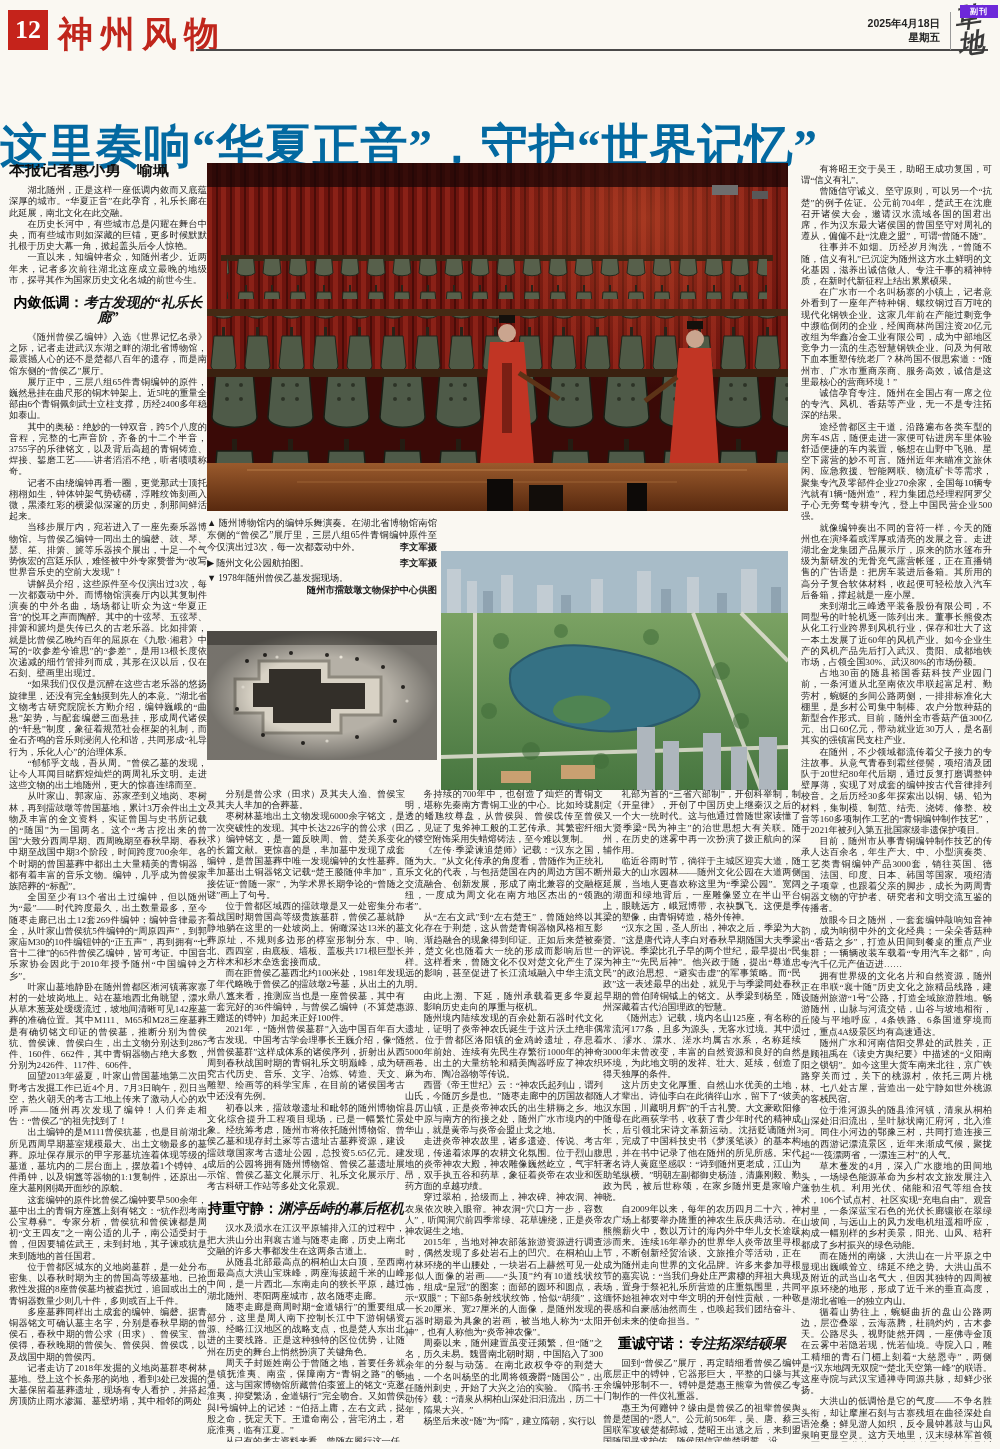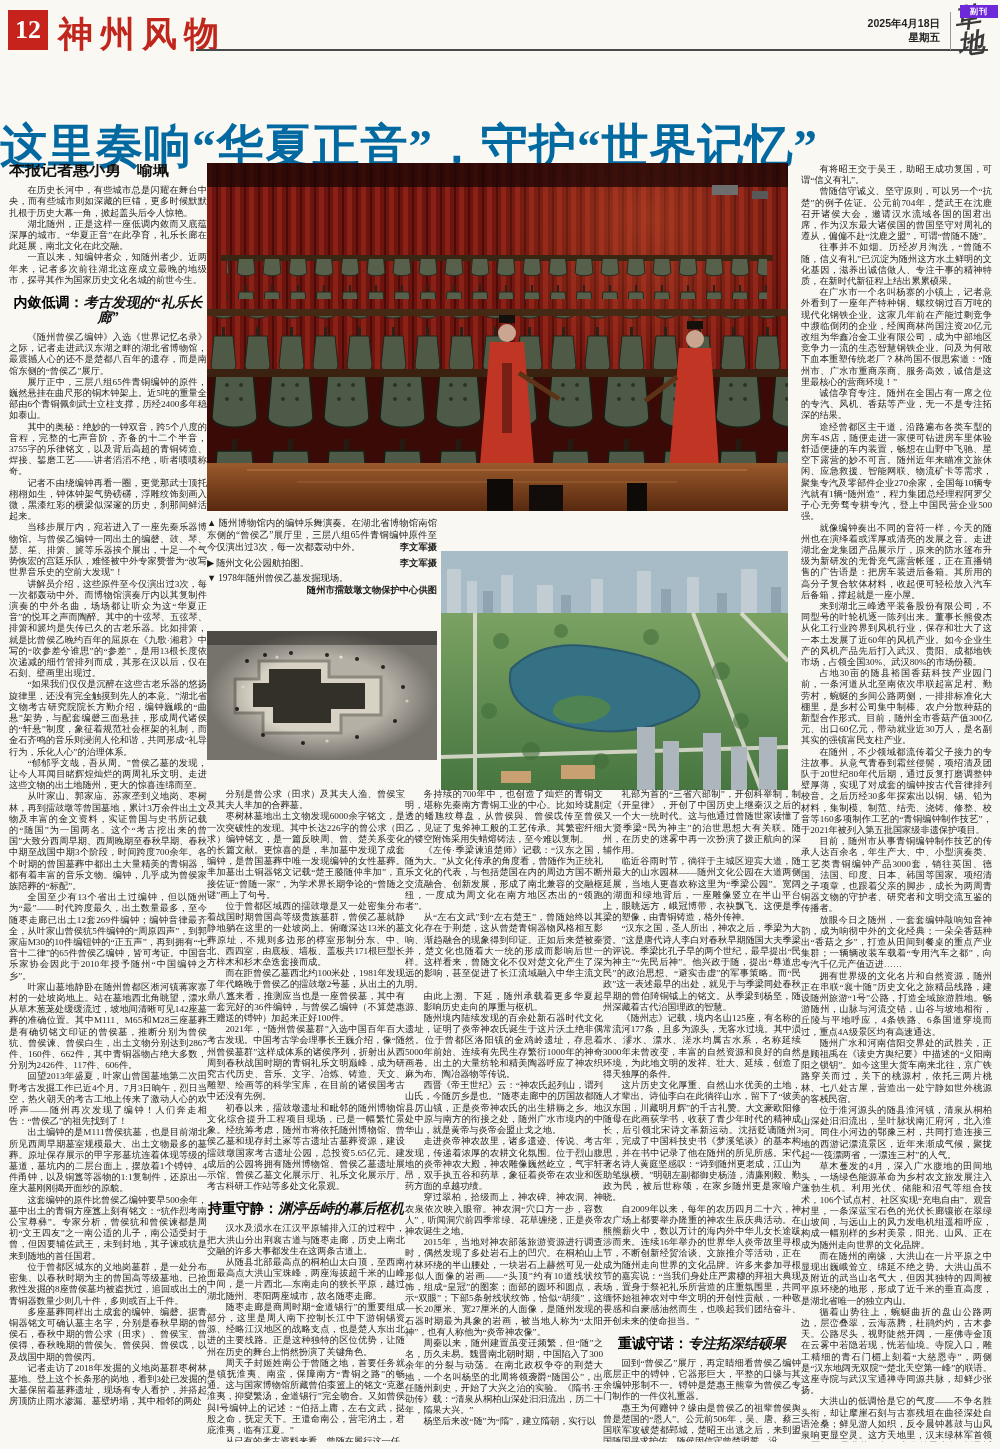--- a/index.html
+++ b/index.html
@@ -240,22 +240,22 @@
       <g fill="#c9a071">
         <rect x="120" y="214" width="34" height="14"></rect>
           <rect x="60" y="220" width="30" height="12"></rect>
       </g>
     </svg>
   </div>
 
   <div class="col" id="col1">
     <p class="byline">本报记者惠小勇　喻珮</p>
     <div>
+        <p class="para">湖北随州，正是这样一座低调内敛而又底蕴深厚的城市。“华夏正音”在此孕育，礼乐长廊在此延展，南北文化在此交融。</p>
         <p class="para">在历史长河中，有些城市总是闪耀在舞台中央，而有些城市则如深藏的巨锚，更多时候默默扎根于历史大幕一角，掀起盖头后令人惊艳。</p>
-        <p class="para">湖北随州，正是这样一座低调内敛而又底蕴深厚的城市。“华夏正音”在此孕育，礼乐长廊在此延展，南北文化在此交融。</p>
         <p class="para">一直以来，知编钟者众，知随州者少。近两年来，记者多次前往湖北这座成立最晚的地级市，探寻其作为国家历史文化名城的前世今生。</p>
         <h3 class="subhead"><b>内敛低调：</b><span>考古发现的“礼乐长廊”</span></h3>
         <p class="para">《随州曾侯乙编钟》入选《世界记忆名录》之际，记者走进武汉东湖之畔的湖北省博物馆，最震撼人心的还不是楚都八百年的遗存，而是南馆东侧的“曾侯乙”展厅。</p>
         <p class="para">展厅正中，三层八组65件青铜编钟的原件，巍然悬挂在曲尺形的铜木钟架上。近5吨的重量全部由6个青铜佩剑武士立柱支撑，历经2400多年稳如泰山。</p>
         <p class="para">其中的奥秘：绝妙的一钟双音，跨5个八度的音程，完整的七声音阶，齐备的十二个半音，3755字的乐律铭文，以及背后高超的青铜铸造、焊接、錾磨工艺——讲者滔滔不绝，听者啧啧称奇。</p>
         <p class="para">记者不由绕编钟再看一圈，更觉那武士顶托栩栩如生，钟体钟架气势磅礴，浮雕纹饰刻画入微，黑漆红彩的横梁似深邃的历史，刹那间鲜活起来。</p>
         <p class="para">当移步展厅内，宛若进入了一座先秦乐器博物馆。与曾侯乙编钟一同出土的编磬、鼓、琴、瑟、笙、排箫、篪等乐器挨个展出，十足一个气势恢宏的宫廷乐队，难怪被中外专家赞誉为“改写世界音乐史的空前大发现”！</p>
         <p class="para">讲解员介绍，这些原件至今仅演出过3次，每一次都轰动中外。而博物馆演奏厅内以其复制件演奏的中外名曲，场场都让听众为这“华夏正音”的悦耳之声而陶醉。其中的十弦琴、五弦琴、排箫和篪均是失传已久的古老乐器。比如排箫，就是比曾侯乙晚约百年的屈原在《九歌·湘君》中写的“吹参差兮谁思”的“参差”，是用13根长度依次递减的细竹管排列而成，其形在汉以后，仅在石刻、壁画里出现过。</p>
         <p class="para">“如果我们仅仅是沉醉在这些古老乐器的悠扬旋律里，还没有完全触摸到先人的本意。”湖北省文物考古研究院院长方勤介绍，编钟巍峨的“曲悬”架势，与配套编磬三面悬挂，形成周代诸侯的“轩悬”制度，象征着规范社会框架的礼制，而金石齐鸣的音乐则浸润人伦和谐，共同形成“礼导行为，乐化人心”的治理体系。</p>
         <p class="para">“郁郁乎文哉，吾从周。”曾侯乙墓的发现，让今人耳闻目睹辉煌灿烂的两周礼乐文明。走进这些文物的出土地随州，更大的惊喜连绵而至。</p>
@@ -324,20 +324,20 @@
         <p class="para">途经曾都区主干道，沿路遍布各类车型的房车4S店，随便走进一家便可钻进房车里体验舒适便捷的车内装置，畅想在山野中飞驰、星空下露营的妙不可言。随州近年来瞄准文旅休闲、应急救援、智能网联、物流矿卡等需求，聚集专汽及零部件企业270余家，全国每10辆专汽就有1辆“随州造”，程力集团总经理程阿罗父子心无旁骛专耕专汽，登上中国民营企业500强。</p>
         <p class="para">就像编钟奏出不同的音符一样，今天的随州也在演绎着或浑厚或清亮的发展之音。走进湖北金龙集团产品展示厅，原来的防水篷布升级为新研发的无骨充气露营帐篷，正在直播销售的广告语是：把房车装进后备箱。其所用的高分子复合软体材料，收起便可轻松放入汽车后备箱，撑起就是一座小屋。</p>
         <p class="para">来到湖北三峰透平装备股份有限公司，不同型号的叶轮机逐一陈列出来。董事长熊俊杰从化工行业跨界到风机行业，保存和壮大了这一本土发展了近60年的风机产业。如今企业生产的风机产品先后打入武汉、贵阳、成都地铁市场，占领全国30%、武汉80%的市场份额。</p>
         <p class="para">占地30亩的随县裕国香菇科技产业园门前，一条河道从北至南依次串联起富足村、勤劳村，蜿蜒的乡间公路两侧，一排排标准化大棚里，是乡村公司集中制棒、农户分散种菇的新型合作形式。目前，随州全市香菇产值300亿元、出口60亿元，带动就业近30万人，是名副其实的强镇富民支柱产业。</p>
         <p class="para">在随州，不少领域都流传着父子接力的专注故事。从意气青春到霜丝侵鬓，项绍清及团队于20世纪80年代后期，通过反复打磨调整钟壁厚薄，实现了对成套的编钟按古代音律排列校音。之后历经30多年探索出以铜、锡、铅为材料，集制模、制范、结壳、浇铸、修整、校音等160多项制作工艺的“青铜编钟制作技艺”，于2021年被列入第五批国家级非遗保护项目。</p>
         <p class="para">目前，随州市从事青铜编钟制作技艺的传承人达百余名，年生产大、中、小型演奏类、工艺类青铜编钟产品3000套，销往英国、德国、法国、印度、日本、韩国等国家。项绍清之子项章，也跟着父亲的脚步，成长为两周青铜器文物的守护者、研究者和文明交流互鉴的传播者。</p>
         <p class="para">放眼今日之随州，一套套编钟敲响知音神韵，成为响彻中外的文化经典；一朵朵香菇种出“香菇之乡”，打造从田间到餐桌的重点产业集群；一辆辆改装车载着“专用汽车之都”，向专汽千亿元产值迈进……</p>
         <p class="para">拥有世界级的文化名片和自然资源，随州正在串联“襄十随”历史文化之旅精品线路，建设随州旅游“1号”公路，打造全域旅游胜地。畅游随州，山脉与河流交错，山谷与坡地相衔，丘陵与平地呼应，4条铁路、6条国道穿境而过，重点4A级景区均有高速通达。</p>
         <p class="para">随州广水和河南信阳交界处的武胜关，正是顾祖禹在《读史方舆纪要》中描述的“义阳南阳之锁钥”。如今这里大货车南来北往，京广铁路穿关而过，关下的桃源村，依托三两片桃林、七八处古屋，营造出一处宁静如世外桃源的客栈民宿。</p>
         <p class="para">位于淮河源头的随县淮河镇，清泉从桐柏山深处汩汩流出，呈叶脉状南汇府河，北入淮河。同住小河边的鄂豫三村，共同打造连接三地的西游记漂流景区，近年来渐成气候，聚拢起“一筏漂两省，一漂连三村”的人气。</p>
-        <p class="para">草木蔓发的4月，深入广水腹地的田间地头，一场绿色能源革命为乡村农文旅发展注入蓬勃生机。利用光伏、储能和沼气等组合技术，106个试点村、社区实现“充电自由”。观音村里，一条深蓝宝石色的光伏长廊镶嵌在翠绿山坡间，与远山上的风力发电机组遥相呼应，构成一幅别样的乡村美景，阳光、山风、正在成为随州走向世界的文化品牌。</p>
+        <p class="para">草木蔓发的4月，深入广水腹地的田间地头，一场绿色能源革命为乡村农文旅发展注入蓬勃生机。利用光伏、储能和沼气等组合技术，106个试点村、社区实现“充电自由”。观音村里，一条深蓝宝石色的光伏长廊镶嵌在翠绿山坡间，与远山上的风力发电机组遥相呼应，构成一幅别样的乡村美景，阳光、山风、秸秆都成了乡村振兴的绿色动能。</p>
         <p class="para">而在随州的南缘，大洪山在一片平原之中显现出巍峨耸立、绵延不绝之势。大洪山虽不及附近的武当山名气大，但因其独特的四周被平原环绕的地形，形成了近千米的垂直高度，是湖北省唯一的独立内山。</p>
         <p class="para">循着山势往上，蜿蜒曲折的盘山公路两边，层峦叠翠，云海蒸腾，杜鹃灼灼，古木参天。公路尽头，视野陡然开阔，一座佛寺金顶在云雾中若隐若现，恍若仙境。寺院入口，雕工精细的青石门楣上刻着“大慈恩寺”，两侧是“汉东地阔无双院”“楚北天空第一峰”的联语。这座寺院与武汉宝通禅寺同源共脉，却鲜少张扬。</p>
         <p class="para">大洪山的低调恰是它的气度——不争名胜头衔，却让摩崖石刻与古寨残垣在曲径深处自语沧桑；鲜见游人如织，反令晨钟暮鼓与山风泉响更显空灵。这方天地里，汉末绿林军首领王匡、王凤蓄势而起，唐代慈忍大师“削足祈雨”以身代牲，宋代报恩禅师青灯黄卷开曹洞宗之祖庭……</p>
       </div>
   </div>
 
 </div>
 
 </body></html>

